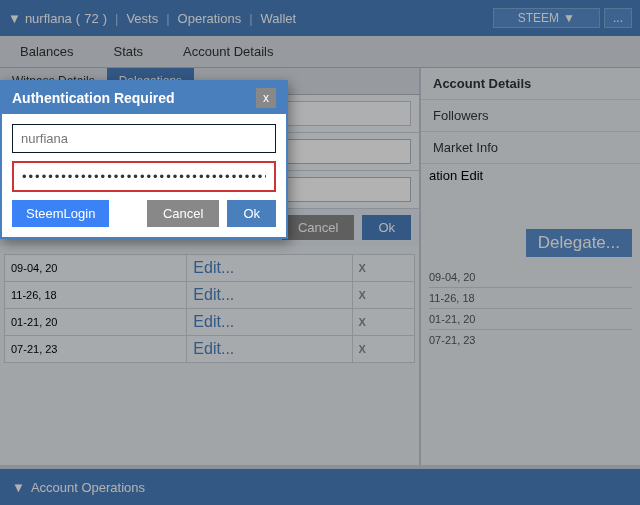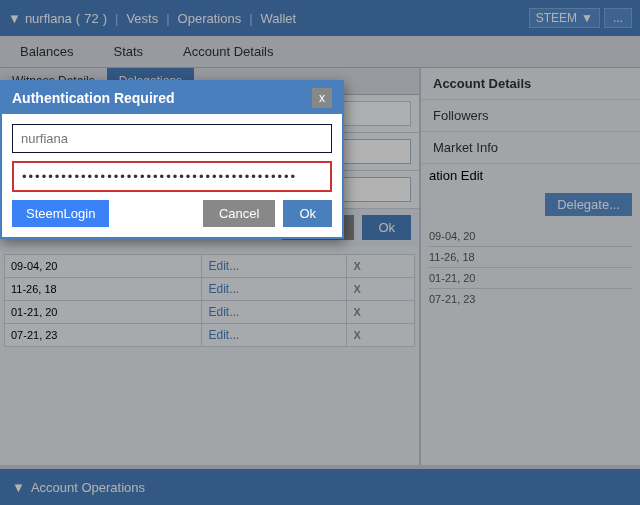--- a/index.html
+++ b/index.html
@@ -38,21 +38,21 @@
     .nav-link { color: white; text-decoration: none; cursor: pointer; }
     .top-nav-right {
       display: flex;
       align-items: center;
       gap: 4px;
     }
     .steem-btn {
       background: #5a8fcc;
       border: 1px solid #7aaad8;
       color: white;
-      padding: 2px 6px;
+      padding: 2px 24px;
       cursor: pointer;
       font-size: 12px;
       display: flex;
       align-items: center;
       gap: 4px;
     }
     .dots-btn {
       background: #5a8fcc;
       border: 1px solid #7aaad8;
       color: white;
@@ -141,40 +141,41 @@
     .delegate-row {
       display: flex;
       justify-content: flex-end;
       padding: 6px 8px;
     }
     .delegate-btn {
       background: #5a8fcc;
       color: white;
       border: none;
       padding: 4px 12px;
-      font-size: 13px;
-      cursor: pointer;
+      font-size: 17px;
+      cursor: pointer;
+      margin-top: 36px;
     }
 
     
     .delegation-table {
       width: 100%;
       border-collapse: collapse;
       margin-top: 4px;
     }
     .delegation-table td {
       padding: 4px 6px;
       font-size: 11px;
       border: 1px solid #c8d0d8;
       background: #f0f4f8;
     }
     .edit-btn {
       color: #4a7fbe;
       cursor: pointer;
-      font-size: 12px;
+      font-size: 16px;
     }
     .x-btn {
       color: #888;
       cursor: pointer;
       font-size: 11px;
       font-weight: bold;
     }
 
     
     .form-actions {
@@ -225,21 +226,21 @@
       display: flex;
       align-items: flex-start;
       justify-content: flex-start;
       padding-top: 80px;
       padding-left: 0px;
       z-index: 100;
     }
     .modal {
       background: white;
       border: 2px solid #4a7fbe;
-      width: 344px;
+      width: 288px;
       margin-left: 0;
       box-shadow: 2px 4px 12px rgba(0,0,0,0.4);
     }
     .modal-header {
       background: #4a7fbe;
       color: white;
       padding: 6px 10px;
       display: flex;
       align-items: center;
       justify-content: space-between;

